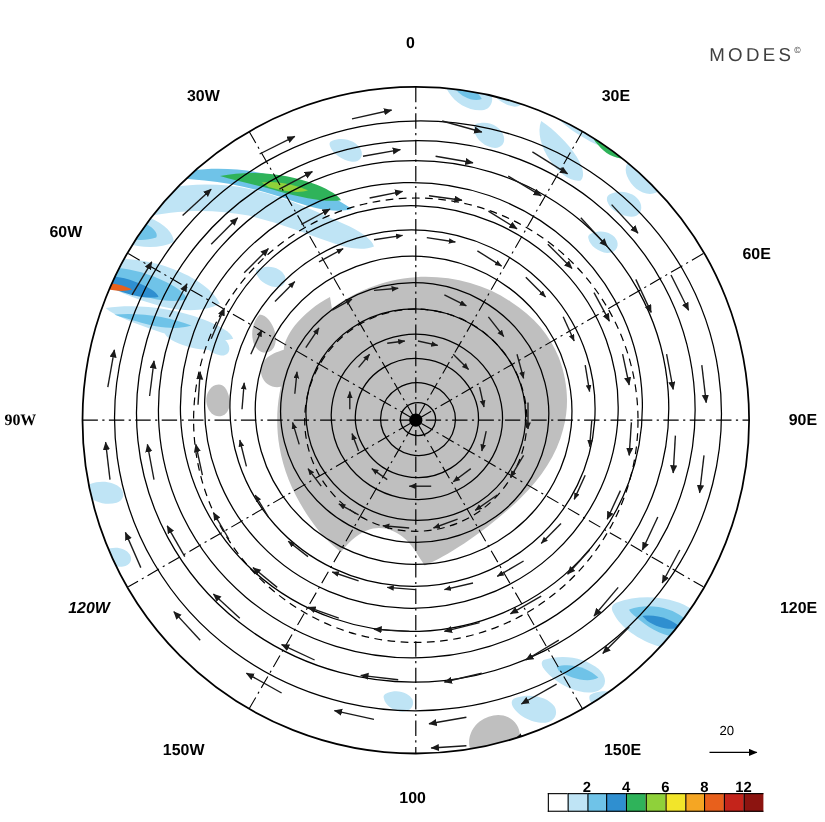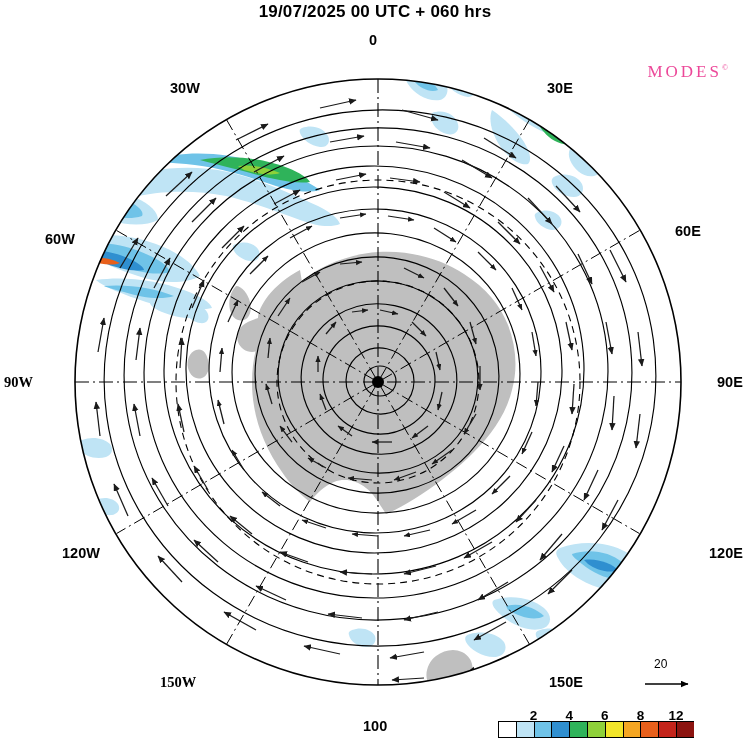--- a/index.html
+++ b/index.html
@@ -21,26 +21,26 @@
     left: 0;
     width: 750px;
     text-align: center;
     font-size: 17px;
     font-weight: bold;
     color: #000000;
     letter-spacing: 0.2px;
   }
   #brand {
     position: absolute;
-    top: 62px;
+    top: 40px;
     right: 22px;
     font-size: 17px;
-    color: #ec4899;
+    color: #404040;
     letter-spacing: 3px;
-    font-family: Liberation Serif, serif;
+    font-family: Liberation Sans, sans-serif;
   }
   #brand sup {
     font-size: 8px;
     letter-spacing: 0;
   }
   .lon-label {
     position: absolute;
     font-size: 14.5px;
     font-weight: bold;
     color: #000000;
@@ -90,35 +90,34 @@
     top: 0px;
     font-size: 12px;
     color: #000000;
   }
 </style>
 </head>
 <body>
 
 <div id="root">
 
-  <div id="title">19/07/2025  00 UTC  + 060 hrs</div>
 
   <div id="brand"><span>MODES</span><sup>©</sup></div>
 
   <div class="lon-label" style="left:369px; top:32px;">0</div>
   <div class="lon-label" style="left:547px; top:80px;">30E</div>
   <div class="lon-label" style="left:675px; top:203px;margin-top:20px;">60E</div>
   <div class="lon-label" style="left:717px; top:374px;">90E</div>
   <div class="lon-label" style="left:673px; top:545px;margin-left:36px;">120E</div>
   <div class="lon-label" style="left:549px; top:674px;">150E</div>
   <div class="lon-label" style="left:363px; top:718px;">100</div>
-  <div class="lon-label" style="left:160px; top:674px;font-family:Liberation Serif, serif;">150W</div>
-  <div class="lon-label" style="left:62px;  top:545px;">120W</div>
+  <div class="lon-label" style="left:148px; top:674px;">150W</div>
+  <div class="lon-label" style="left:62px;  top:545px;font-style:italic;">120W</div>
   <div class="lon-label" style="left:4px;   top:374px;font-family:Liberation Serif, serif;">90W</div>
-  <div class="lon-label" style="left:45px;  top:203px;margin-top:28px;">60W</div>
+  <div class="lon-label" style="left:45px;  top:203px;">60W</div>
   <div class="lon-label" style="left:170px; top:80px;">30W</div>
 
   <svg id="map-svg" width="750" height="747" viewBox="0 0 750 747">
     <defs>
       <clipPath id="diskClip">
         <circle cx="378" cy="382" r="303"></circle>
       </clipPath>
       <marker id="ah" markerWidth="7" markerHeight="7" refX="5.6" refY="2.6" orient="auto">
         <path d="M0,0 L6,2.6 L0,5.2 z" fill="#1a1a1a"></path>
       </marker>

